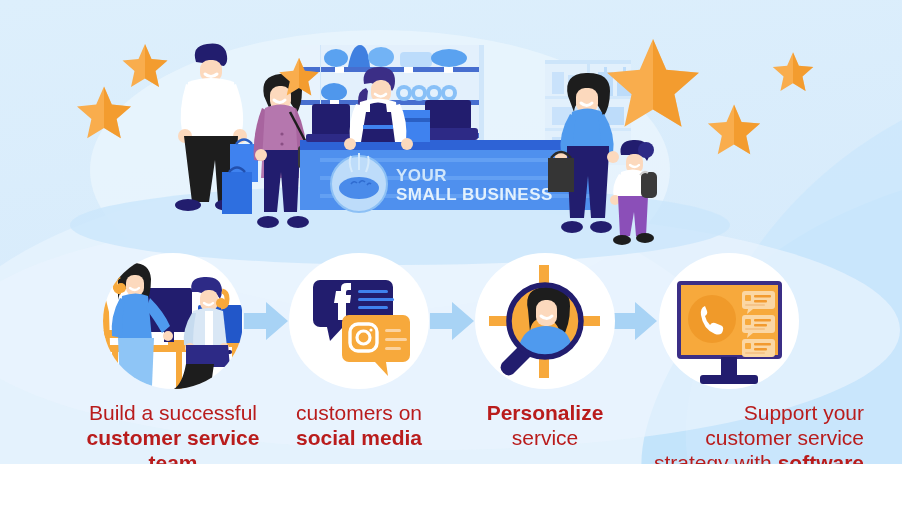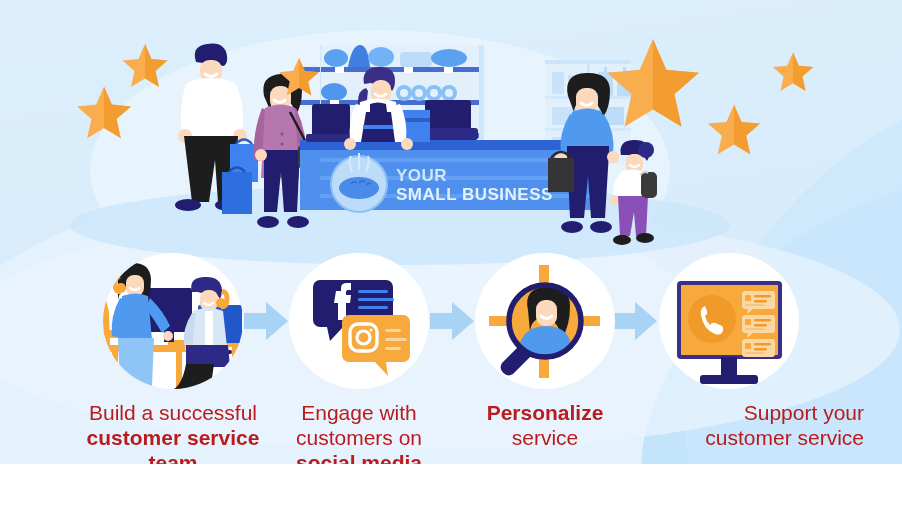--- a/index.html
+++ b/index.html
@@ -460,27 +460,27 @@
     </g>
   </svg>
 
   <div class="captions">
     <div class="caption cap0">
       <span class="cap-line">Build a successful</span>
       <span class="cap-line strong">customer service</span>
       <span class="cap-line strong">team</span>
     </div>
     <div class="caption cap1">
-      <span class="cap-line">Engage with</span>
       <span class="cap-line">customers on</span>
       <span class="cap-line strong">social media</span>
     </div>
     <div class="caption cap2">
       <span class="cap-line strong">Personalize</span>
       <span class="cap-line">service</span>
     </div>
     <div class="caption cap3">
       <span class="cap-line">Support your</span>
       <span class="cap-line">customer service</span>
+      <span class="cap-line"><span>strategy with </span><b>software</b></span>
     </div>
   </div>
 
 </div>
 
 </body></html>

